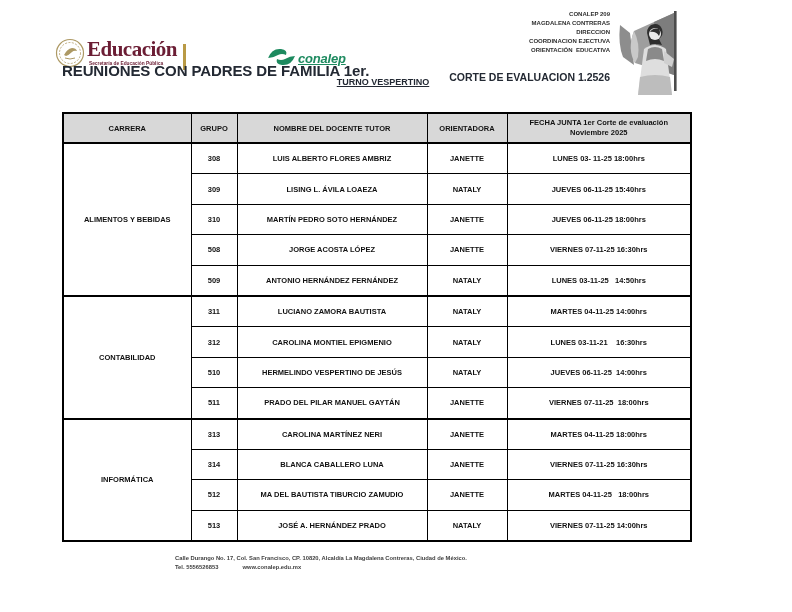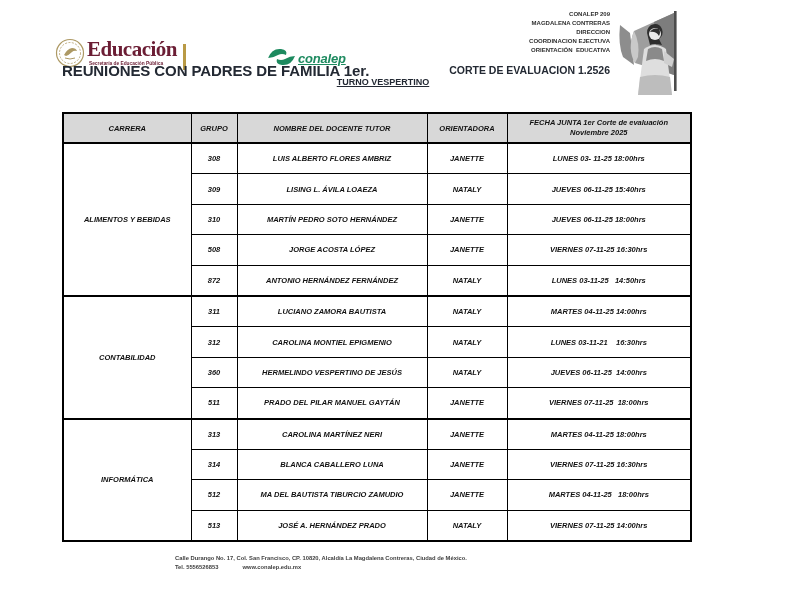--- a/index.html
+++ b/index.html
@@ -33,29 +33,28 @@
     font-style:italic;color:#1d8a5f;letter-spacing:-0.2px;text-decoration:underline;
   }
   
   #turno{
     position:absolute;left:318px;top:77px;width:130px;text-align:center;
     font-size:9px;font-weight:bold;color:#232933;text-decoration:underline;
   }
   
   #hdr-right{position:absolute;right:182px;top:10px;text-align:right;}
   .hdr-line{font-size:6px;font-weight:bold;color:#2f2f2f;line-height:9px;white-space:pre;}
-  #corte{font-size:10.5px;font-weight:bold;color:#232933;margin-top:9px;white-space:pre;}
+  #corte{font-size:10.5px;font-weight:bold;color:#232933;margin-top:16px;white-space:pre;}
   
   #flag-art{position:absolute;left:618px;top:6px;width:80px;height:92px;}
   
   #sched-table{
     position:absolute;left:62px;top:112px;width:628px;
     border-collapse:collapse;table-layout:fixed;
     border:2.5px solid #000;
-    font-style:italic;
   }
   #sched-table th{
     background:#d8d8d8;border:1.5px solid #000;border-bottom:2.5px solid #000;
     font-size:7.5px;font-weight:bold;color:#111;height:28px;text-align:center;
     padding:0 2px;
   }
   #sched-table td{
     border:1px solid #000;border-left-width:1.5px;border-right-width:1.5px;
     font-size:7.5px;font-weight:bold;color:#111;height:15.4px;text-align:center;
     padding:7px 2px;white-space:pre;overflow:hidden;
@@ -161,40 +160,40 @@
           <td class="orientadora-cell">JANETTE</td>
           <td class="fecha-cell">JUEVES 06-11-25 18:00hrs</td>
         </tr>
         <tr>
           <td class="grupo-cell">508</td>
           <td class="docente-cell">JORGE ACOSTA LÓPEZ</td>
           <td class="orientadora-cell">JANETTE</td>
           <td class="fecha-cell">VIERNES 07-11-25 16:30hrs</td>
         </tr>
         <tr>
-          <td class="grupo-cell">872</td>
+          <td class="grupo-cell">509</td>
           <td class="docente-cell">ANTONIO HERNÁNDEZ FERNÁNDEZ</td>
           <td class="orientadora-cell">NATALY</td>
           <td class="fecha-cell">LUNES 03-11-25   14:50hrs</td>
         </tr>
         <tr class="section-start">
           <td rowspan="4" class="carrera-cell">CONTABILIDAD</td>
           <td class="grupo-cell">311</td>
           <td class="docente-cell">LUCIANO ZAMORA BAUTISTA</td>
           <td class="orientadora-cell">NATALY</td>
           <td class="fecha-cell">MARTES 04-11-25 14:00hrs</td>
         </tr>
         <tr>
           <td class="grupo-cell">312</td>
           <td class="docente-cell">CAROLINA MONTIEL EPIGMENIO</td>
           <td class="orientadora-cell">NATALY</td>
           <td class="fecha-cell">LUNES 03-11-21    16:30hrs</td>
         </tr>
         <tr>
-          <td class="grupo-cell">360</td>
+          <td class="grupo-cell">510</td>
           <td class="docente-cell">HERMELINDO VESPERTINO DE JESÚS</td>
           <td class="orientadora-cell">NATALY</td>
           <td class="fecha-cell">JUEVES 06-11-25  14:00hrs</td>
         </tr>
         <tr>
           <td class="grupo-cell">511</td>
           <td class="docente-cell">PRADO DEL PILAR MANUEL GAYTÁN</td>
           <td class="orientadora-cell">JANETTE</td>
           <td class="fecha-cell">VIERNES 07-11-25  18:00hrs</td>
         </tr>

